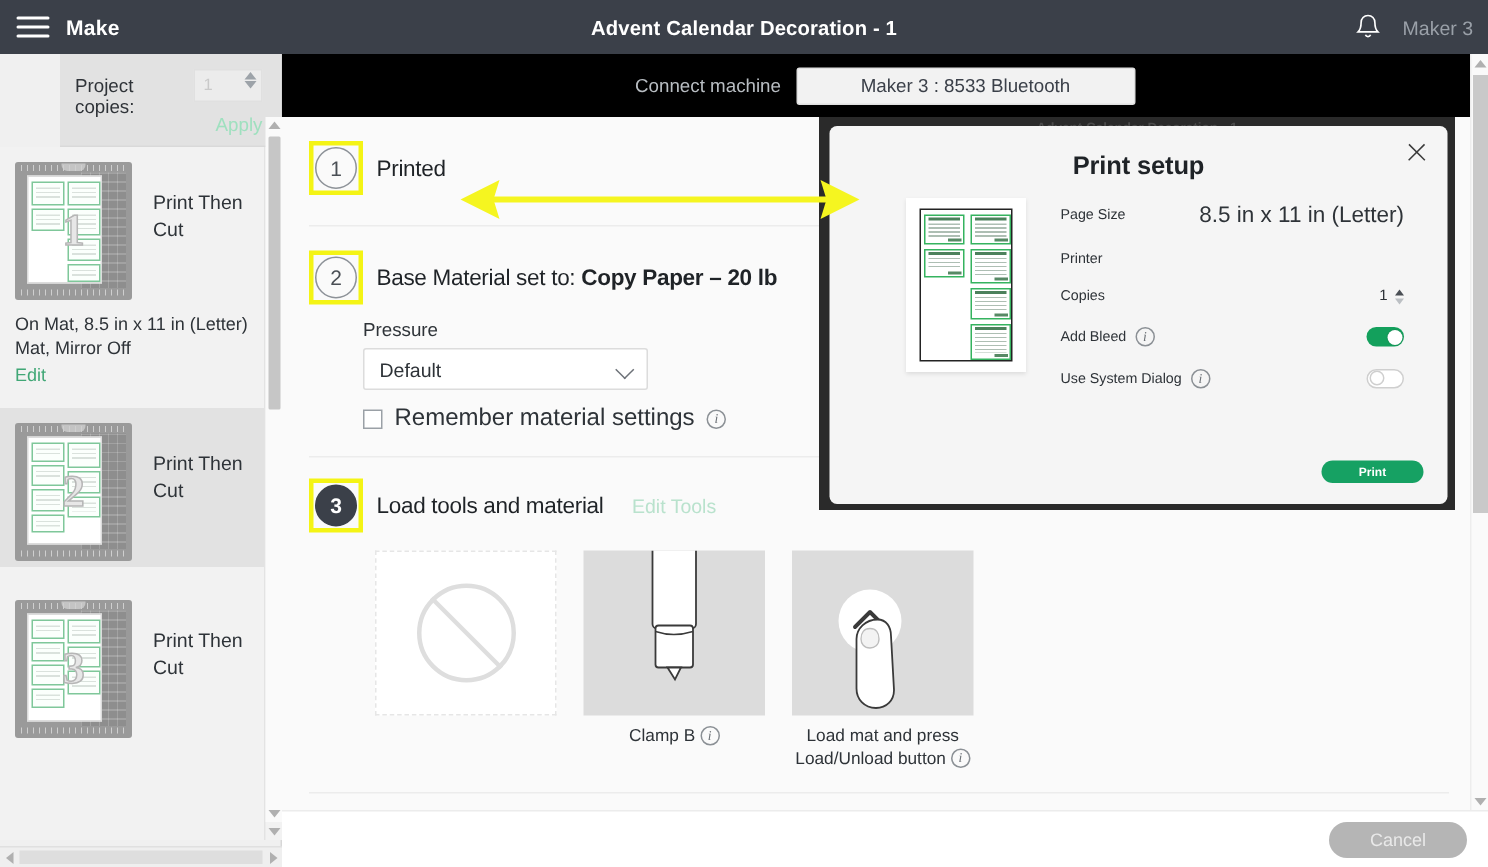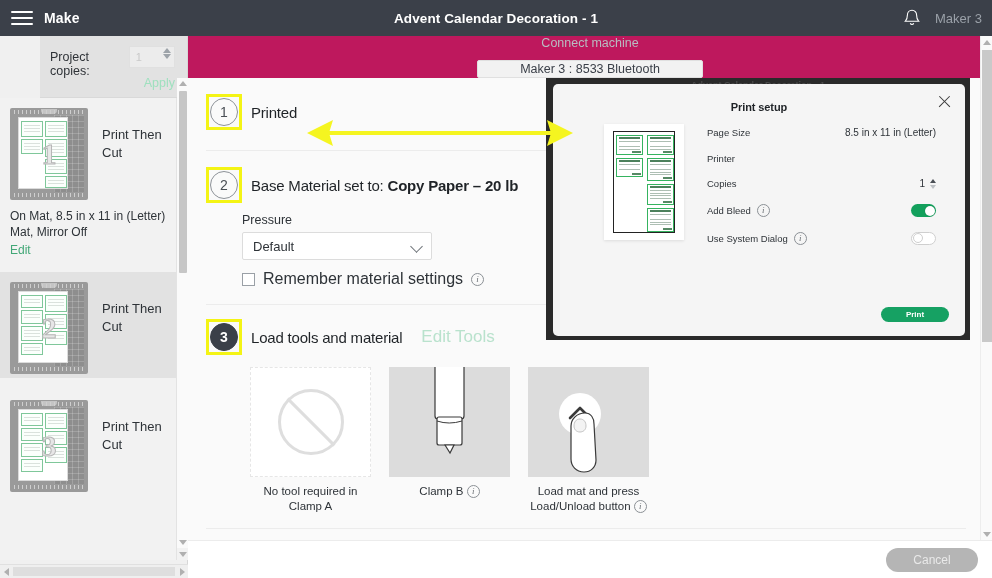--- a/index.html
+++ b/index.html
@@ -134,22 +134,21 @@
   .sb-hscroll .thumb{ position:absolute; left:13px; right:13px; top:2px; height:9px;
     background:#dedede; }
 
   
   .main{
     position:absolute; left:188px; top:36px; width:804px; height:542px;
     background:#fafafa;
   }
   .connect-row{
     height:42px; display:flex; align-items:center; justify-content:center; gap:10px;
-    background:#be185d;
-    flex-direction:column;
+    background:#000000;
   }
   .connect-label{ font-size:12.5px; color:#b8bdc2; }
   .machine-pill{
     width:226px; height:25px; background:#f2f2f2; border:1px solid #e0e0e0;
     border-radius:2px; display:flex; align-items:center; justify-content:center;
     font-size:12.5px; color:#3b4049; cursor:pointer;
   }
 
   .steps{
     position:absolute; left:0; top:42px; width:792px; height:470px;
@@ -171,21 +170,21 @@
   .badge-wrap{ position:relative; padding:4px; }
   .badge-wrap.hl{ outline:3px solid #f4f415; outline-offset:-3px; }
   .badge{
     width:28px; height:28px; border-radius:50%; border:1.5px solid #8d9298;
     display:flex; align-items:center; justify-content:center;
     font-size:14px; color:#4a4f55; background:transparent;
   }
   .badge.filled{ background:#3b4049; border-color:#3b4049; color:#fff; font-weight:700; }
   .step-title{ font-size:15px; color:#1f2327; letter-spacing:-.2px; }
   .step-title b{ font-weight:700; }
-  .edit-tools{ font-size:17px; color:#b9e2cd; margin-left:10px; cursor:pointer; }
+  .edit-tools{ font-size:13px; color:#b9e2cd; margin-left:10px; cursor:pointer; }
   .hr{ height:1px; background:#ececec; margin:0 14px 0 18px; }
 
   .pressure-block{ padding:10px 0 0 36px; }
   .pressure-label{ font-size:12.5px; color:#2e3338; margin-bottom:5px; }
   .select{
     width:190px; height:28px; background:#fff; border:1px solid #dcdcdc;
     border-radius:2px; display:flex; align-items:center; padding:0 10px;
     font-size:13px; color:#2e3338; position:relative; cursor:pointer;
   }
   .select .chev{ position:absolute; right:10px; top:9px; width:9px; height:9px;
@@ -256,21 +255,21 @@
   .modal-close{
     position:absolute; right:12px; top:10px; width:16px; height:16px; cursor:pointer;
   }
   .modal-close::before,.modal-close::after{
     content:""; position:absolute; left:0; top:7px; width:15px; height:1.3px;
     background:#3a3a3a;
   }
   .modal-close::before{ transform:rotate(45deg); }
   .modal-close::after{ transform:rotate(-45deg); }
   .modal-title{
-    text-align:center; font-size:11px; font-weight:700; color:#1f2327;
+    text-align:center; font-size:17px; font-weight:700; color:#1f2327;
     padding-top:17px; letter-spacing:-.1px;
   }
   .modal-body{ display:flex; padding:11px 0 0 0; }
 
   .preview-card{
     margin-left:51px; width:80px; height:116px; background:#fff;
     box-shadow:0 1px 3px rgba(0,0,0,.10); display:flex; align-items:center;
     justify-content:center;
   }
   .preview-page{
@@ -291,21 +290,21 @@
   }
   .pv-card .ref{
     position:absolute; right:1.5px; bottom:.8px; width:9px; height:2px;
     background:#2d6b3f; opacity:.8;
   }
 
   .modal-fields{ margin-left:23px; width:229px; padding-top:3px; }
   .f-row{ display:flex; align-items:center; justify-content:space-between;
     margin-bottom:15px; }
   .f-label{ font-size:9.5px; color:#2e3338; }
-  .f-value{ font-size:10px; color:#2e3338; }
+  .f-value{ font-size:15px; color:#2e3338; }
   .f-col{ margin-bottom:14px; }
   .f-col .f-label{ margin-bottom:5px; display:block; }
   .printer-select{
     width:229px; height:22px; background:#f8f8f8; border:1px solid #d8d8d8;
     border-radius:3px; display:flex; align-items:center; padding:0 9px;
     font-size:10px; color:#2e3338; position:relative; cursor:pointer;
   }
   .printer-select .chev{ position:absolute; right:11px; top:7px; width:7px; height:7px;
     border-right:1.3px solid #6d7278; border-bottom:1.3px solid #6d7278;
     transform:rotate(45deg); }
@@ -534,24 +533,20 @@
         </div>
         <div class="step-title">Load tools and material</div>
         <span class="edit-tools">Edit Tools</span>
       </div>
 
       <div class="tools-row">
 
         <div class="tool">
           <div class="tool-img blank">
             <span class="no-tool"></span>
-          </div>
-          <div class="tool-cap">
-            <div>No tool required in</div>
-            <div>Clamp A</div>
           </div>
         </div>
 
         <div class="tool">
           <div class="tool-img">
             <svg width="121" height="110" viewBox="0 0 121 110">
               <rect x="46" y="-6" width="29" height="58" rx="3" fill="#ffffff" stroke="#3a3a3a" stroke-width="1.2"></rect>
               <rect x="48" y="50" width="25" height="28" rx="2" fill="#ffffff" stroke="#3a3a3a" stroke-width="1.2"></rect>
               <path d="M48 54 q12 4 25 0" fill="none" stroke="#3a3a3a" stroke-width="1"></path>
               <path d="M56 78 l5 8 4 -8 z" fill="#ffffff" stroke="#3a3a3a" stroke-width="1.2"></path>

